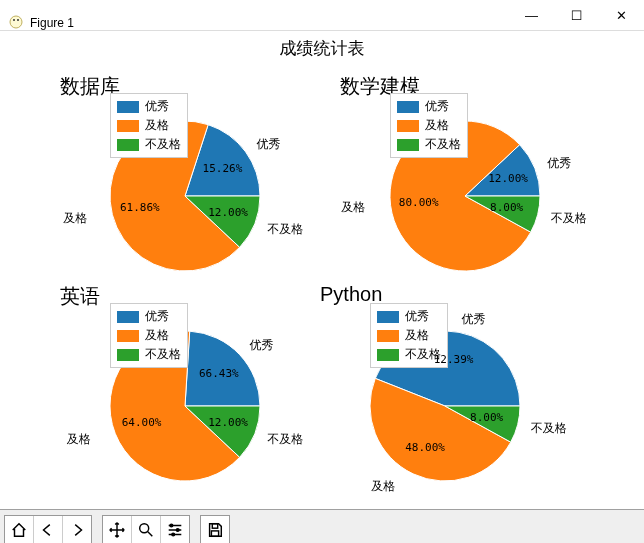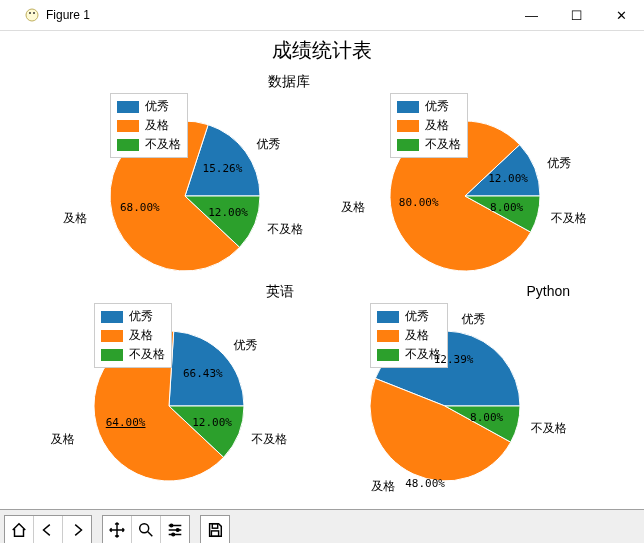--- a/index.html
+++ b/index.html
@@ -1,24 +1,24 @@
 <!DOCTYPE html>
 <html><head>
 <meta charset="utf-8">
 <style>
   html,body{margin:0;padding:0;width:644px;height:543px;font-family:"Microsoft YaHei","SimSun",sans-serif;background:#fff;overflow:hidden}
-  .titlebar{height:30px;border-bottom:1px solid #ddd;display:flex;align-items:center;padding:0 24px;background:#fff;position:relative}
+  .titlebar{height:30px;border-bottom:1px solid #ddd;display:flex;align-items:flex-end;padding:0 8px;background:#fff;position:relative}
   .titlebar .ticon{width:16px;height:16px;margin-right:6px;display:flex;align-items:center;justify-content:center}
   .titlebar .title{font-size:12px;color:#000}
   .winbtns{position:absolute;right:0;top:0;height:30px;display:flex}
   .winbtn{width:45px;height:30px;display:flex;align-items:center;justify-content:center;font-size:13px;color:#000;cursor:default}
   .canvas{position:relative;width:644px;height:478px;background:#fff}
-  .maintitle{position:absolute;left:0;width:100%;text-align:center;top:6px;font-size:20px;color:#000}
+  .maintitle{position:absolute;left:0;width:100%;text-align:center;top:6px;font-size:17px;color:#000}
   .subplot{position:absolute}
-  .subtitle{position:absolute;left:0;width:100%;text-align:right;top:-18px;font-size:14px;color:#000}
+  .subtitle{position:absolute;left:0;width:100%;text-align:left;top:-18px;font-size:20px;color:#000}
   .pie{position:absolute}
   .lbl{position:absolute;font-size:12px;color:#000;white-space:nowrap}
   .pct{position:absolute;font-size:11px;color:#000;white-space:nowrap;font-family:"DejaVu Sans Mono","Consolas",monospace}
   .legend{position:absolute;border:1px solid #ccc;background:#fff;padding:4px 6px 2px 6px;font-size:12px}
   .legend-row{display:flex;align-items:center;margin-bottom:2px}
   .legend-sw{width:22px;height:12px;margin-right:6px}
   .toolbar{height:35px;border-top:1px solid #a0a0a0;background:#efefef;display:flex;align-items:center;padding:2px 4px;gap:2px}
   .tgroup{display:flex;border:1px solid #999;background:#fff}
   .tbtn{width:28px;height:28px;background:#fff;display:flex;align-items:center;justify-content:center;cursor:default}
   .tbtn+.tbtn{border-left:1px solid #ccc}
@@ -63,27 +63,28 @@
           <span class="legend-sw" style="background:#ff7f0e"></span>
           <span>及格</span>
         </div>
       <div class="legend-row">
           <span class="legend-sw" style="background:#2ca02c"></span>
           <span>不及格</span>
         </div>
     </div>
   <div class="pct" style="left: 142.619px; top: 70.668px;">15.26%</div>
       <div class="lbl" style="left: 196.598px; top: 44.981px;">优秀</div>
-      <div class="pct" style="left: 59.9609px; top: 109.564px;">68.00%</div>
+      <div class="pct" style="left: 59.9609px; top: 109.564px;">61.86%</div>
       <div class="lbl" style="left: 3.28039px; top: 119.009px;">及格</div>
       <div class="pct" style="left: 148.235px; top: 115.118px;">12.00%</div>
       <div class="lbl" style="left: 207.285px; top: 129.579px;">不及格</div>
     </div>
 
   <div class="subplot" style="left:340px;top:60px;width:250px;height:190px">
+    <div class="subtitle">数学建模</div>
     <svg class="pie" width="250" height="190">
         <path d="M 125 105 L 200 105 A 75 75 0 0 0 179.67264705660585 53.658967055348356 Z" fill="#1f77b4" stroke="#fff" stroke-width="1"></path>
         <path d="M 125 105 L 179.67264705660585 53.658967055348356 A 75 75 0 1 0 190.72300100328977 141.13152555762866 Z" fill="#ff7f0e" stroke="#fff" stroke-width="1"></path>
         <path d="M 125 105 L 190.72300100328977 141.13152555762866 A 75 75 0 0 0 200 105.00000000000001 Z" fill="#2ca02c" stroke="#fff" stroke-width="1"></path>
       </svg>
     <div class="legend" style="left:50px;top:2px">
       <div class="legend-row">
           <span class="legend-sw" style="background:#1f77b4"></span>
           <span>优秀</span>
         </div>
@@ -97,21 +98,21 @@
         </div>
     </div>
   <div class="pct" style="left: 148.235px; top: 80.8822px;">12.00%</div>
       <div class="lbl" style="left: 207.285px; top: 64.421px;">优秀</div>
       <div class="pct" style="left: 58.8667px; top: 105px;">80.00%</div>
       <div class="lbl" style="left: 1.19785px; top: 108.092px;">及格</div>
       <div class="pct" style="left: 150.039px; top: 109.564px;">8.00%</div>
       <div class="lbl" style="left: 210.72px; top: 119.009px;">不及格</div>
     </div>
 
-  <div class="subplot" style="left:44px;top:270px;width:250px;height:190px">
+  <div class="subplot" style="left:60px;top:270px;width:250px;height:190px">
     <div class="subtitle">英语</div>
     <svg class="pie" width="250" height="190">
         <path d="M 125 105 L 200 105 A 75 75 0 0 0 129.70928896469852 30.14799536787963 Z" fill="#1f77b4" stroke="#fff" stroke-width="1"></path>
         <path d="M 125 105 L 129.70928896469852 30.14799536787963 A 75 75 0 1 0 179.67264705660585 156.34103294465166 Z" fill="#ff7f0e" stroke="#fff" stroke-width="1"></path>
         <path d="M 125 105 L 179.67264705660585 156.34103294465166 A 75 75 0 0 0 200 105.00000000000001 Z" fill="#2ca02c" stroke="#fff" stroke-width="1"></path>
       </svg>
     <div class="legend" style="left:50px;top:2px">
       <div class="legend-row">
           <span class="legend-sw" style="background:#1f77b4"></span>
           <span>优秀</span>
@@ -120,21 +121,21 @@
           <span class="legend-sw" style="background:#ff7f0e"></span>
           <span>及格</span>
         </div>
       <div class="legend-row">
           <span class="legend-sw" style="background:#2ca02c"></span>
           <span>不及格</span>
         </div>
     </div>
   <div class="pct" style="left: 138.897px; top: 66.1686px;">66.43%</div>
       <div class="lbl" style="left: 189.514px; top: 36.4176px;">优秀</div>
-      <div class="pct" style="left: 61.7654px; top: 115.118px; text-decoration: underline;">64.00%</div>
+      <div class="pct" style="left: 61.7654px; top: 115.118px;">64.00%</div>
       <div class="lbl" style="left: 6.71478px; top: 129.579px;">及格</div>
       <div class="pct" style="left: 148.235px; top: 115.118px;">12.00%</div>
       <div class="lbl" style="left: 207.285px; top: 129.579px;">不及格</div>
     </div>
 
   <div class="subplot" style="left:320px;top:270px;width:250px;height:190px">
     <div class="subtitle">Python</div>
     <svg class="pie" width="250" height="190">
         <path d="M 125 105 L 200 105 A 75 75 0 0 0 55.26676355838114 77.39065854864914 Z" fill="#1f77b4" stroke="#fff" stroke-width="1"></path>
         <path d="M 125 105 L 55.26676355838114 77.39065854864914 A 75 75 0 0 0 190.72300100328974 141.13152555762872 Z" fill="#ff7f0e" stroke="#fff" stroke-width="1"></path>
@@ -149,21 +150,21 @@
           <span class="legend-sw" style="background:#ff7f0e"></span>
           <span>及格</span>
         </div>
       <div class="legend-row">
           <span class="legend-sw" style="background:#2ca02c"></span>
           <span>不及格</span>
         </div>
     </div>
   <div class="pct" style="left: 113.713px; top: 52.3236px;">12.39%</div>
       <div class="lbl" style="left: 141.583px; top: 10.0676px;">优秀</div>
-      <div class="pct" style="left: 85.2013px; top: 140.074px; margin-top: 36px;">48.00%</div>
+      <div class="pct" style="left: 85.2013px; top: 140.074px;">48.00%</div>
       <div class="lbl" style="left: 51.3185px; top: 177.077px;">及格</div>
       <div class="pct" style="left: 150.039px; top: 109.564px;">8.00%</div>
       <div class="lbl" style="left: 210.72px; top: 119.009px;">不及格</div>
     </div>
 </div>
 
 <div class="toolbar">
   <div class="tgroup">
     <div class="tbtn">
         <svg viewBox="0 0 20 20">

